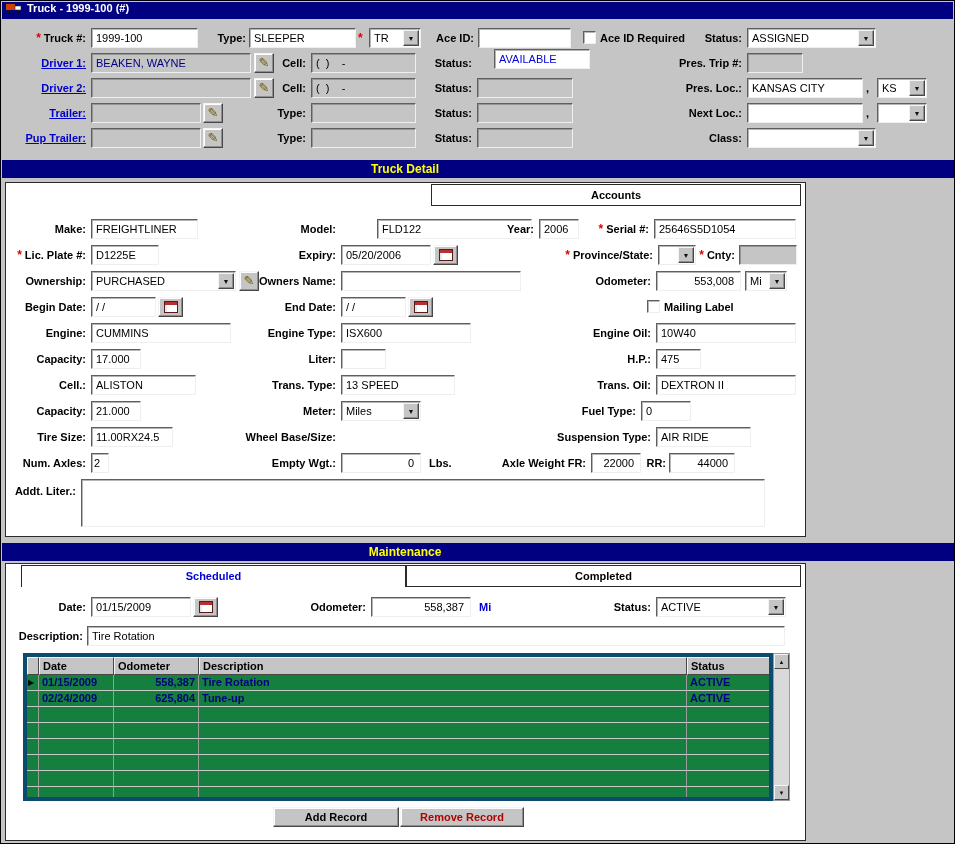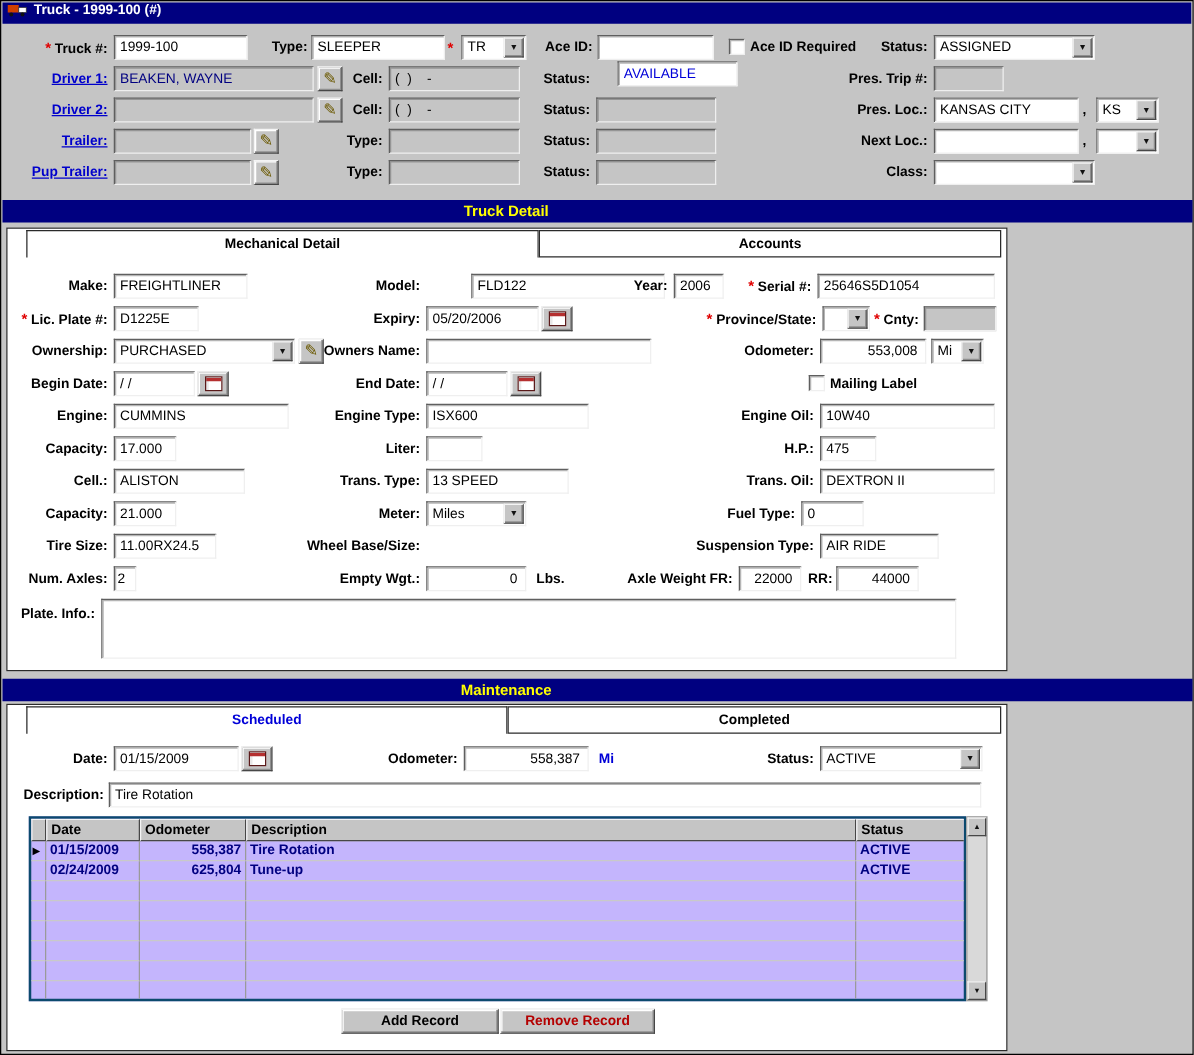--- a/index.html
+++ b/index.html
@@ -21,21 +21,21 @@
 .btn{position:absolute;background:#c5c5c5;border:1px solid;border-color:#f4f4f4 #474747 #474747 #f4f4f4;box-shadow:inset -1px -1px 0 #8f8f8f,inset 1px 1px 0 #fff;font:11px "Liberation Sans","DejaVu Sans",sans-serif}
 .pen{width:20px;height:20px;font-size:13px;line-height:16px;text-align:center;color:#6b5900}
 .calb{width:25px;height:20px;display:flex;align-items:center;justify-content:center}
 .cal-ic{display:inline-block;width:14px;height:12px;background:#fff;border:1px solid #5a1a1a;box-shadow:inset 0 3px 0 #b53030,inset 2px 0 0 #e8e8e8}
 .chk{position:absolute;width:13px;height:13px;background:#fff;border:1px solid;border-color:#5f5f5f #efefef #efefef #5f5f5f;box-shadow:inset 1px 1px 0 rgba(90,90,90,.45)}
 a.lnk{position:absolute;height:20px;line-height:20px;font-weight:bold;color:#0000cc;text-align:right;text-decoration:underline;white-space:nowrap;cursor:pointer}
 .bluebar{position:absolute;left:1px;width:953px;height:18px;background:#000080}
 .bluebar span{position:absolute;left:0;width:806px;text-align:center;line-height:18px;color:#ffff00;font-weight:bold;font-size:12px}
 .panel{position:absolute;background:#fff;border:1px solid #2a2a2a}
 .tab{position:absolute;height:22px;line-height:20px;text-align:center;font-weight:bold;background:#fff;border:1px solid #2a2a2a}
-.grid{position:absolute;background:#c4b5fd;border:2px solid #0c4a6e;overflow:hidden}
+.grid{position:absolute;background:#15803d;border:4px solid #0c4a6e;overflow:hidden}
 .grow{display:flex;height:16px}
 .ghead{display:flex;height:18px}
 .gc{height:100%;border-right:1px solid #9a9a9a;border-bottom:1px solid #c9c9c9;padding:0 3px;line-height:15px;overflow:hidden;white-space:nowrap;flex:none}
 .ghead .gc{background:#c5c5c5;font-weight:bold;border:1px solid;border-color:#f4f4f4 #474747 #474747 #f4f4f4;line-height:16px}
 .gdata{color:#000080;font-weight:bold}
 .tr{text-align:right}
 .mk{font-size:8px;padding:0 1px;color:#000}
 .vscroll{position:absolute;width:17px;background:#d9d9d9;border:1px solid #9a9a9a}
 .sbtn{position:absolute;left:0;width:15px;height:15px;background:#c5c5c5;border:1px solid;border-color:#f4f4f4 #474747 #474747 #f4f4f4;display:flex;align-items:center;justify-content:center;font-size:6px;color:#111}
 .push{height:20px;text-align:center;font-weight:bold;line-height:17px}
@@ -125,21 +125,20 @@
   <span class="lbl" style="left:640px;top:127px;width:101px">Class:</span>
   <div class="sel" style="left:746px;top:127px;width:129px">
       <span class="v"></span>
       <span class="dbtn">▼</span>
     </div>
 
   <div class="bluebar" style="top:159px">
       <span>Truck Detail</span>
     </div>
   <div class="panel" style="left:4px;top:181px;width:801px;height:355px"></div>
-  <div class="tab" style="left:20px;top:183px;width:410px;border-bottom:none">Mechanical Detail</div>
   <div class="tab" style="left:430px;top:183px;width:370px">Accounts</div>
 
   <span class="lbl" style="left:20px;top:218px;width:65px">Make:</span>
   <input class="fld" style="left: 90px; top: 218px; width: 107px;" value="FREIGHTLINER">
   <span class="lbl" style="left:270px;top:218px;width:65px">Model:</span>
   <input class="fld" style="left: 340px; top: 218px; width: 155px; margin-left: 36px;" value="FLD122">
   <span class="lbl" style="left:493px;top:218px;width:40px">Year:</span>
   <input class="fld" style="left: 538px; top: 218px; width: 40px;" value="2006">
   <span class="lbl" style="left:578px;top:218px;width:70px"><i class="req">*</i><span>Serial #:</span></span>
   <input class="fld" style="left: 653px; top: 218px; width: 142px;" value="25646S5D1054">
@@ -227,21 +226,21 @@
   <span class="lbl" style="left:0;top:452px;width:85px">Num. Axles:</span>
   <input class="fld" style="left: 90px; top: 452px; width: 18px; padding: 0px 2px;" value="2">
   <span class="lbl" style="left:235px;top:452px;width:100px">Empty Wgt.:</span>
   <input class="fld num" style="left: 340px; top: 452px; width: 80px;" value="0">
   <span class="lbl lft" style="left:428px;top:452px">Lbs.</span>
   <span class="lbl" style="left:468px;top:452px;width:117px">Axle Weight FR:</span>
   <input class="fld num" style="left: 590px; top: 452px; width: 50px;" value="22000">
   <span class="lbl" style="left:643px;top:452px;width:22px">RR:</span>
   <input class="fld num" style="left: 668px; top: 452px; width: 66px;" value="44000">
 
-  <span class="lbl" style="left:0;top:480px;width:75px">Plate. Info.:</span>
+  <span class="lbl" style="left:0;top:480px;width:75px">Addt. Liter.:</span>
   <div class="area" style="left:80px;top:478px;width:684px;height:48px"></div>
 
   <div class="bluebar" style="top:542px">
       <span>Maintenance</span>
     </div>
   <div class="panel" style="left:4px;top:562px;width:801px;height:278px"></div>
   <div class="tab" style="left:20px;top:564px;width:385px;border-bottom:none;color:#0000d8">Scheduled</div>
   <div class="tab" style="left:405px;top:564px;width:395px">Completed</div>
 
   <span class="lbl" style="left:0;top:596px;width:85px">Date:</span>

